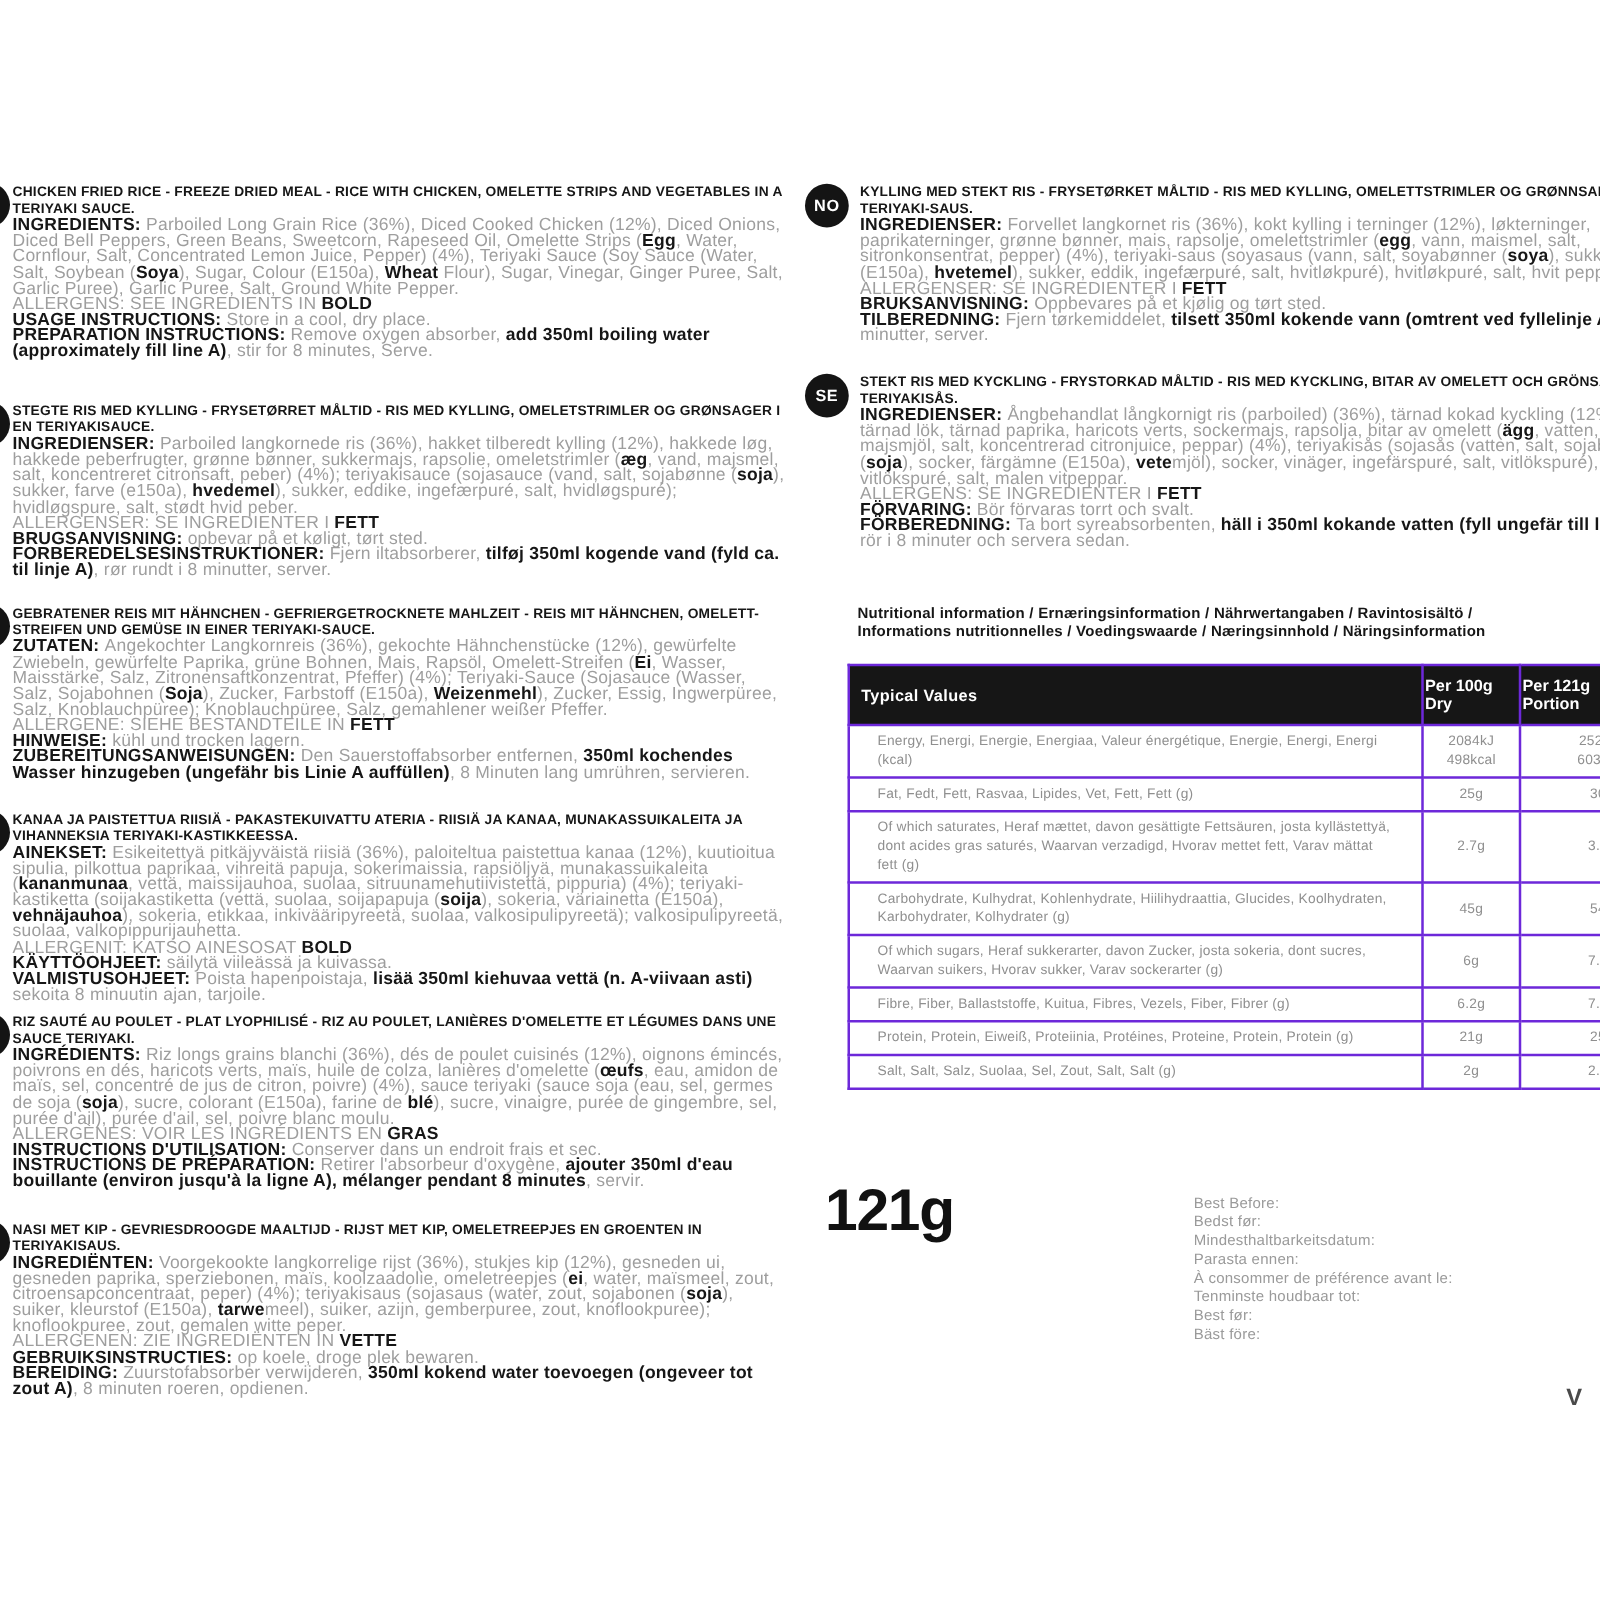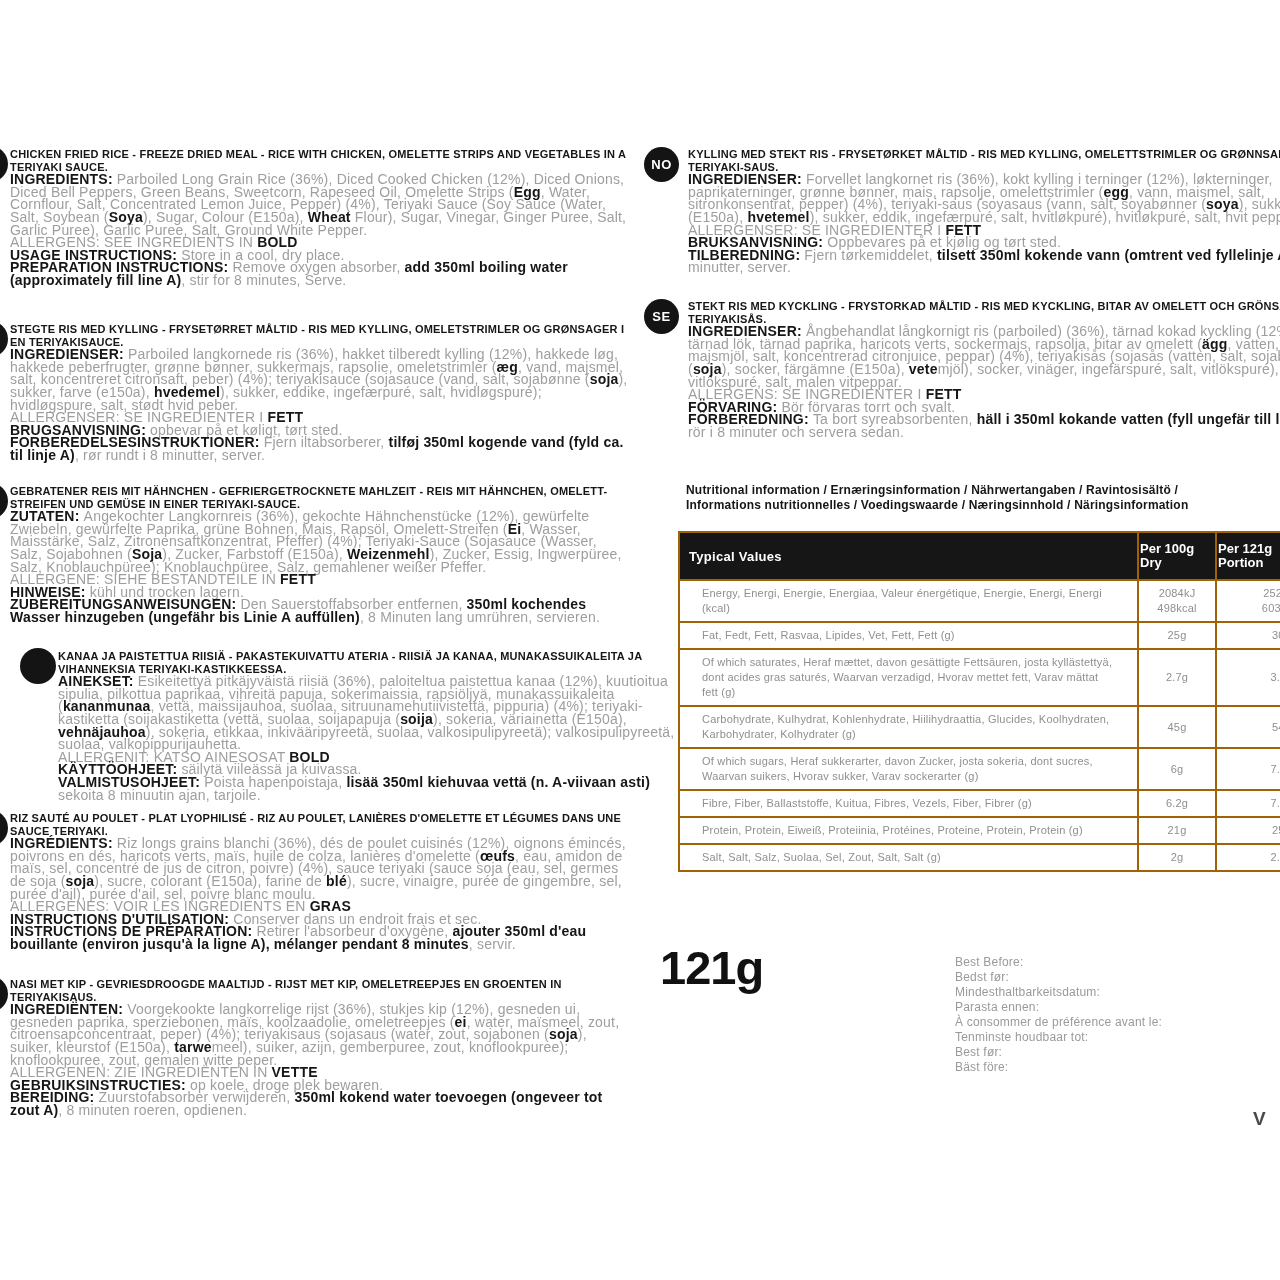--- a/index.html
+++ b/index.html
@@ -16,21 +16,21 @@
   .para .b{font-weight:800;color:#161616;}
   
   .edge-badge{position:absolute;left:-38px;top:-2px;width:36px;height:36px;border-radius:50%;background:#141414;}
   
   .lang-badge{position:absolute;left:-44px;top:-1px;width:35px;height:35px;border-radius:50%;background:#141414;
               color:#fff;font-weight:800;font-size:13px;display:flex;align-items:center;justify-content:center;letter-spacing:.5px;}
   
   .nutri-heading{position:absolute;left:686px;top:483px;width:612px;font-weight:800;font-size:12px;
                  line-height:15px;white-space:pre-line;color:#161616;letter-spacing:.2px;}
   .nutri-table{position:absolute;left:678px;top:531px;width:668px;border-collapse:collapse;table-layout:fixed;}
-  .nutri-table th,.nutri-table td{border:2px solid #a16207;margin-top:28px;}
+  .nutri-table th,.nutri-table td{border:2px solid #6d28d9;margin-top:28px;}
   .nutri-table thead th{background:#161616;color:#ffffff;height:44px;}
   .nutri-table thead .c-label{text-align:left;padding-left:9px;font-size:13px;letter-spacing:.3px;}
   .nutri-table thead .c-val{font-size:13px;text-align:left;white-space:pre-line;line-height:14px;}
   .nutri-table td{font-size:11px;color:#8f8f8f;line-height:15px;letter-spacing:.2px;}
   .nutri-table td.lbl{padding:5px 22px;}
   .nutri-table td.val{text-align:center;white-space:pre-line;}
   
   .weight{position:absolute;left:660px;top:940px;font-size:47px;font-weight:800;letter-spacing:-1px;color:#111;}
   .best-before{position:absolute;left:955px;top:955px;font-size:12px;line-height:15px;color:#9a9a9a;letter-spacing:.2px;}
   .version{position:absolute;left:1253px;top:1108px;font-size:19px;font-weight:700;color:#4a4a4a;}
@@ -136,21 +136,21 @@
       <div class="para"><span class="label">FORBEREDELSESINSTRUKTIONER: </span><span class="g">Fjern iltabsorberer, </span><span class="b">tilføj 350ml kogende vand (fyld ca. til linje A)</span><span class="g">, rør rundt i 8 minutter, server.</span></div>
     </div>
     <div class="sec left-sec" style="top: 485px;">
       <div class="edge-badge"></div>
       <div class="sec-title">GEBRATENER REIS MIT HÄHNCHEN - GEFRIERGETROCKNETE MAHLZEIT - REIS MIT HÄHNCHEN, OMELETT-STREIFEN UND GEMÜSE IN EINER TERIYAKI-SAUCE.</div>
       <div class="para"><span class="label">ZUTATEN: </span><span class="g">Angekochter Langkornreis (36%), gekochte Hähnchenstücke (12%), gewürfelte Zwiebeln, gewürfelte Paprika, grüne Bohnen, Mais, Rapsöl, Omelett-Streifen (</span><span class="b">Ei</span><span class="g">, Wasser, Maisstärke, Salz, Zitronensaftkonzentrat, Pfeffer) (4%); Teriyaki-Sauce (Sojasauce (Wasser, Salz, Sojabohnen (</span><span class="b">Soja</span><span class="g">), Zucker, Farbstoff (E150a), </span><span class="b">Weizenmehl</span><span class="g">), Zucker, Essig, Ingwerpüree, Salz, Knoblauchpüree); Knoblauchpüree, Salz, gemahlener weißer Pfeffer.</span></div>
       <div class="para"><span class="g">ALLERGENE: SIEHE BESTANDTEILE IN </span><span class="b">FETT</span></div>
       <div class="para"><span class="label">HINWEISE: </span><span class="g">kühl und trocken lagern.</span></div>
       <div class="para"><span class="label">ZUBEREITUNGSANWEISUNGEN: </span><span class="g">Den Sauerstoffabsorber entfernen, </span><span class="b">350ml kochendes Wasser hinzugeben (ungefähr bis Linie A auffüllen)</span><span class="g">, 8 Minuten lang umrühren, servieren.</span></div>
     </div>
-    <div class="sec left-sec" style="top: 650px; margin-left: 48px;">
+    <div class="sec left-sec" style="top: 650px;">
       <div class="edge-badge"></div>
       <div class="sec-title">KANAA JA PAISTETTUA RIISIÄ - PAKASTEKUIVATTU ATERIA - RIISIÄ JA KANAA, MUNAKASSUIKALEITA JA VIHANNEKSIA TERIYAKI-KASTIKKEESSA.</div>
       <div class="para"><span class="label">AINEKSET: </span><span class="g">Esikeitettyä pitkäjyväistä riisiä (36%), paloiteltua paistettua kanaa (12%), kuutioitua sipulia, pilkottua paprikaa, vihreitä papuja, sokerimaissia, rapsiöljyä, munakassuikaleita (</span><span class="b">kananmunaa</span><span class="g">, vettä, maissijauhoa, suolaa, sitruunamehutiivistettä, pippuria) (4%); teriyaki-kastiketta (soijakastiketta (vettä, suolaa, soijapapuja (</span><span class="b">soija</span><span class="g">), sokeria, väriainetta (E150a), </span><span class="b">vehnäjauhoa</span><span class="g">), sokeria, etikkaa, inkivääripyreetä, suolaa, valkosipulipyreetä); valkosipulipyreetä, suolaa, valkopippurijauhetta.</span></div>
       <div class="para"><span class="g">ALLERGENIT: KATSO AINESOSAT </span><span class="b">BOLD</span></div>
       <div class="para"><span class="label">KÄYTTÖOHJEET: </span><span class="g">säilytä viileässä ja kuivassa.</span></div>
       <div class="para"><span class="label">VALMISTUSOHJEET: </span><span class="g">Poista hapenpoistaja, </span><span class="b">lisää 350ml kiehuvaa vettä (n. A-viivaan asti)</span><span class="g"> sekoita 8 minuutin ajan, tarjoile.</span></div>
     </div>
     <div class="sec left-sec" style="top: 812px;">
       <div class="edge-badge"></div>
       <div class="sec-title">RIZ SAUTÉ AU POULET - PLAT LYOPHILISÉ - RIZ AU POULET, LANIÈRES D'OMELETTE ET LÉGUMES DANS UNE SAUCE TERIYAKI.</div>

